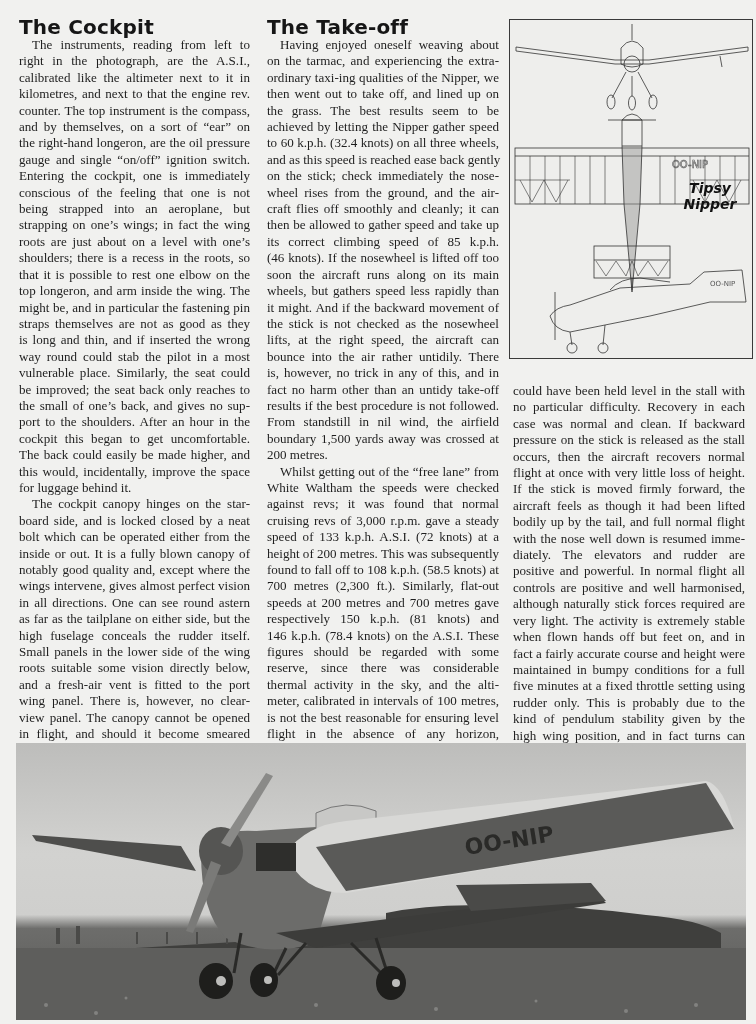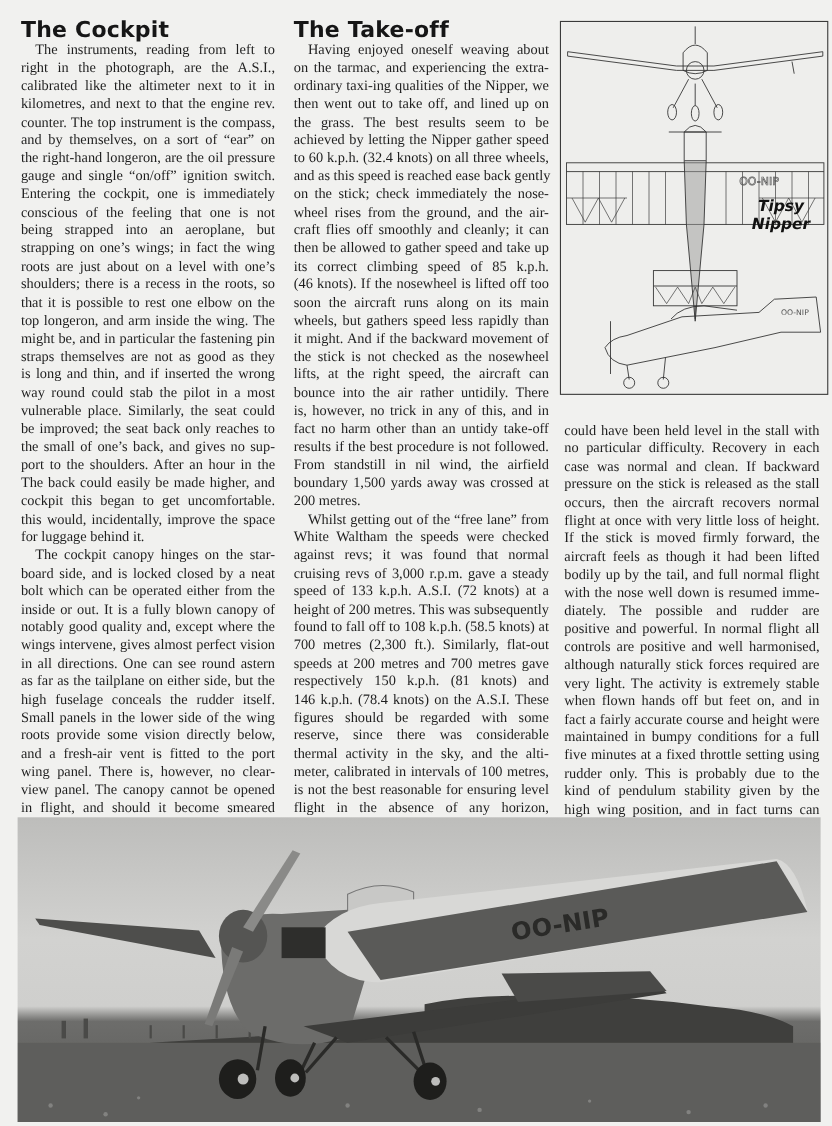--- a/index.html
+++ b/index.html
@@ -64,37 +64,37 @@
       <span class="line">that it is possible to rest one elbow on the</span>
       <span class="line">top longeron, and arm inside the wing. The</span>
       <span class="line">might be, and in particular the fastening pin</span>
       <span class="line">straps themselves are not as good as they</span>
       <span class="line">is long and thin, and if inserted the wrong</span>
       <span class="line">way round could stab the pilot in a most</span>
       <span class="line">vulnerable place. Similarly, the seat could</span>
       <span class="line">be improved; the seat back only reaches to</span>
       <span class="line">the small of one’s back, and gives no sup-</span>
       <span class="line">port to the shoulders. After an hour in the</span>
+      <span class="line">cockpit this began to get uncomfortable.</span>
       <span class="line">The back could easily be made higher, and</span>
-      <span class="line">cockpit this began to get uncomfortable.</span>
       <span class="line">this would, incidentally, improve the space</span>
       <span class="line last">for luggage behind it.</span>
     </p>
   <p style="text-indent: 0px;">
       <span class="line" style="padding-left: 13px;">The cockpit canopy hinges on the star-</span>
       <span class="line">board side, and is locked closed by a neat</span>
       <span class="line">bolt which can be operated either from the</span>
       <span class="line">inside or out. It is a fully blown canopy of</span>
       <span class="line">notably good quality and, except where the</span>
       <span class="line">wings intervene, gives almost perfect vision</span>
       <span class="line">in all directions. One can see round astern</span>
       <span class="line">as far as the tailplane on either side, but the</span>
       <span class="line">high fuselage conceals the rudder itself.</span>
       <span class="line">Small panels in the lower side of the wing</span>
-      <span class="line">roots provide some vision directly below,</span>
+      <span class="line">roots suitable some vision directly below,</span>
       <span class="line">and a fresh-air vent is fitted to the port</span>
       <span class="line">wing panel. There is, however, no clear-</span>
       <span class="line">view panel. The canopy cannot be opened</span>
       <span class="line">in flight, and should it become smeared</span>
       <span class="line">with rain or misted from the inside there is</span>
       <span class="line">not much the pilot could do about it. In</span>
       <span class="line">winter weather this could be a serious</span>
       <span class="line">limit on the use of this attractive little</span>
       <span class="line">aeroplane; it would be well worth while</span>
       <span class="line">providing the means of getting clear vision</span>
@@ -235,21 +235,21 @@
       <span class="line">could have been held level in the stall with</span>
       <span class="line">no particular difficulty. Recovery in each</span>
       <span class="line">case was normal and clean. If backward</span>
       <span class="line">pressure on the stick is released as the stall</span>
       <span class="line">occurs, then the aircraft recovers normal</span>
       <span class="line">flight at once with very little loss of height.</span>
       <span class="line">If the stick is moved firmly forward, the</span>
       <span class="line">aircraft feels as though it had been lifted</span>
       <span class="line">bodily up by the tail, and full normal flight</span>
       <span class="line">with the nose well down is resumed imme-</span>
-      <span class="line">diately. The possible and rudder are</span>
+      <span class="line">diately. The elevators and rudder are</span>
       <span class="line">positive and powerful. In normal flight all</span>
       <span class="line">controls are positive and well harmonised,</span>
       <span class="line">although naturally stick forces required are</span>
       <span class="line">very light. The activity is extremely stable</span>
       <span class="line">when flown hands off but feet on, and in</span>
       <span class="line">fact a fairly accurate course and height were</span>
       <span class="line">maintained in bumpy conditions for a full</span>
       <span class="line">five minutes at a fixed throttle setting using</span>
       <span class="line">rudder only. This is probably due to the</span>
       <span class="line">kind of pendulum stability given by the</span>

